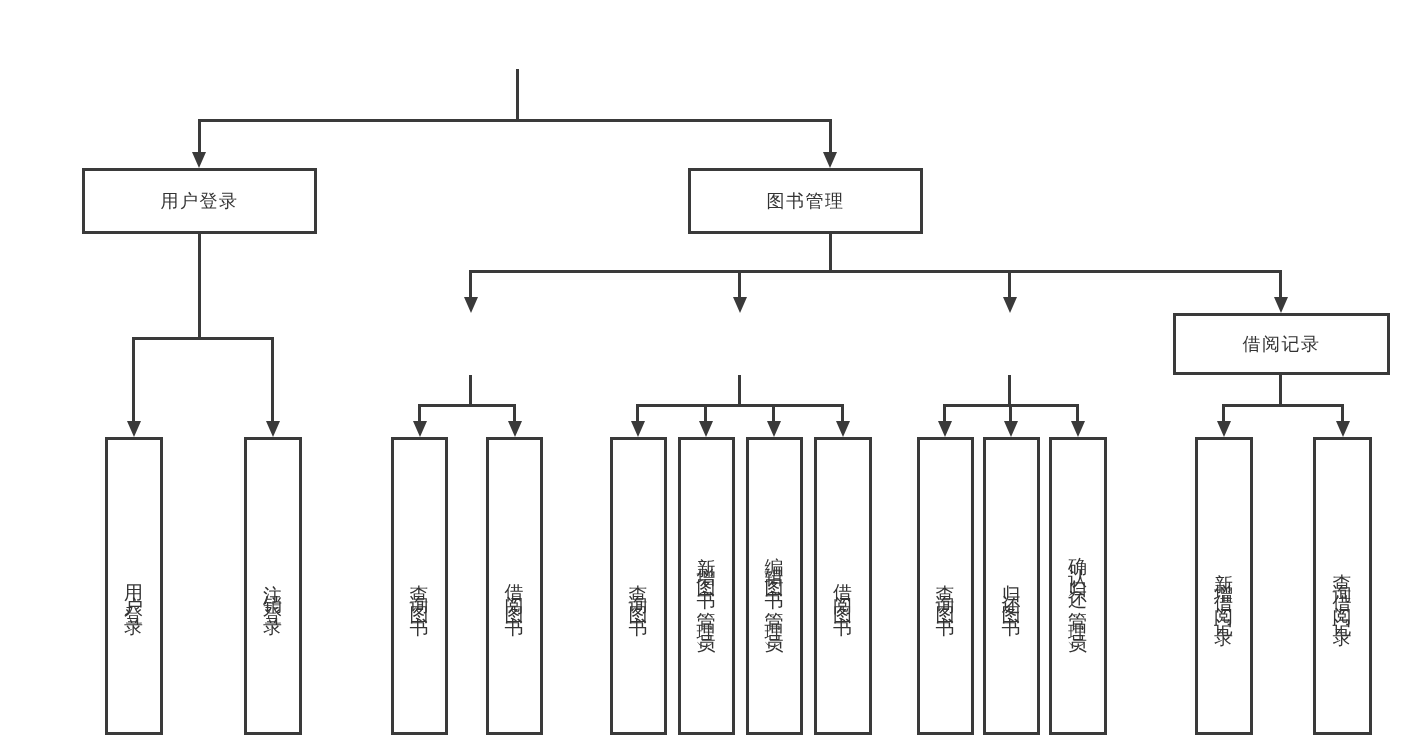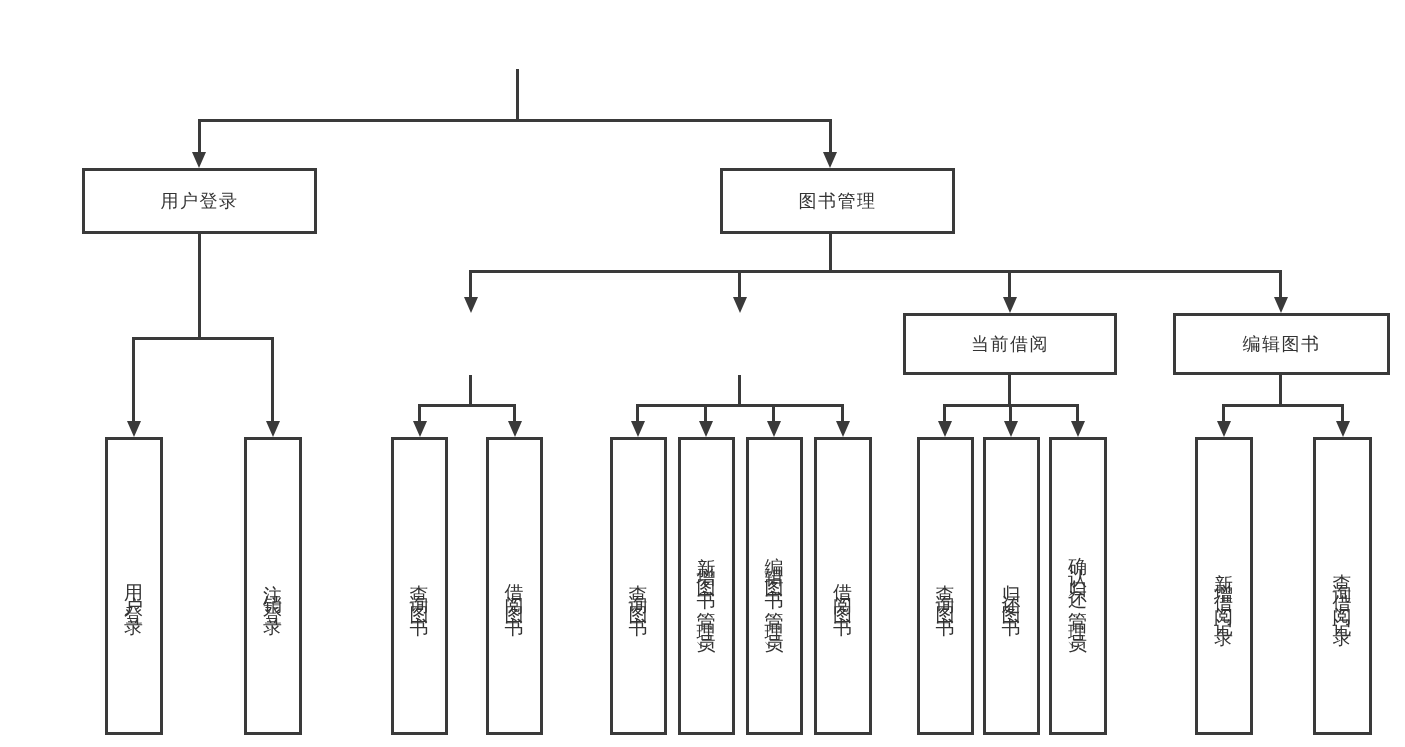--- a/index.html
+++ b/index.html
@@ -100,24 +100,23 @@
 
   <div class="vl" style="left:1279px;top:375px;height:29px"></div>
   <div class="hl" style="left:1222px;top:404px;width:122px"></div>
   <div class="vl" style="left:1222px;top:404px;height:17px"></div>
   <div class="ar" style="left:1217px;top:421px"></div>
   <div class="vl" style="left:1341px;top:404px;height:17px"></div>
   <div class="ar" style="left:1336px;top:421px"></div>
 
 
   <div class="node" style="left:82px;top:168px;width:235px;height:66px">用户登录</div>
-  <div class="node" style="left:720px;top:168px;width:235px;height:66px">图书管理</div>
+  <div class="node" style="left:688px;top:168px;width:235px;height:66px">图书管理</div>
 
-  <div class="node" style="left:903px;top:313px;width:214px;height:62px">当前借阅</div>
-  <div class="node" style="left:1173px;top:313px;width:217px;height:62px">编辑图书</div>
+  <div class="node" style="left:1173px;top:313px;width:217px;height:62px">借阅记录</div>
 
   <div class="vnode" style="left:105px;top:437px;width:58px;height:298px">用户登录</div>
   <div class="vnode" style="left:244px;top:437px;width:58px;height:298px">注销登录</div>
 
   <div class="vnode" style="left:391px;top:437px;width:57px;height:298px">查询图书</div>
   <div class="vnode" style="left:486px;top:437px;width:57px;height:298px">借阅图书</div>
 
   <div class="vnode" style="left:610px;top:437px;width:57px;height:298px">查询图书</div>
   <div class="vnode" style="left:678px;top:437px;width:57px;height:298px">新增图书（管理员）</div>
   <div class="vnode" style="left:746px;top:437px;width:57px;height:298px">编辑图书（管理员）</div>

